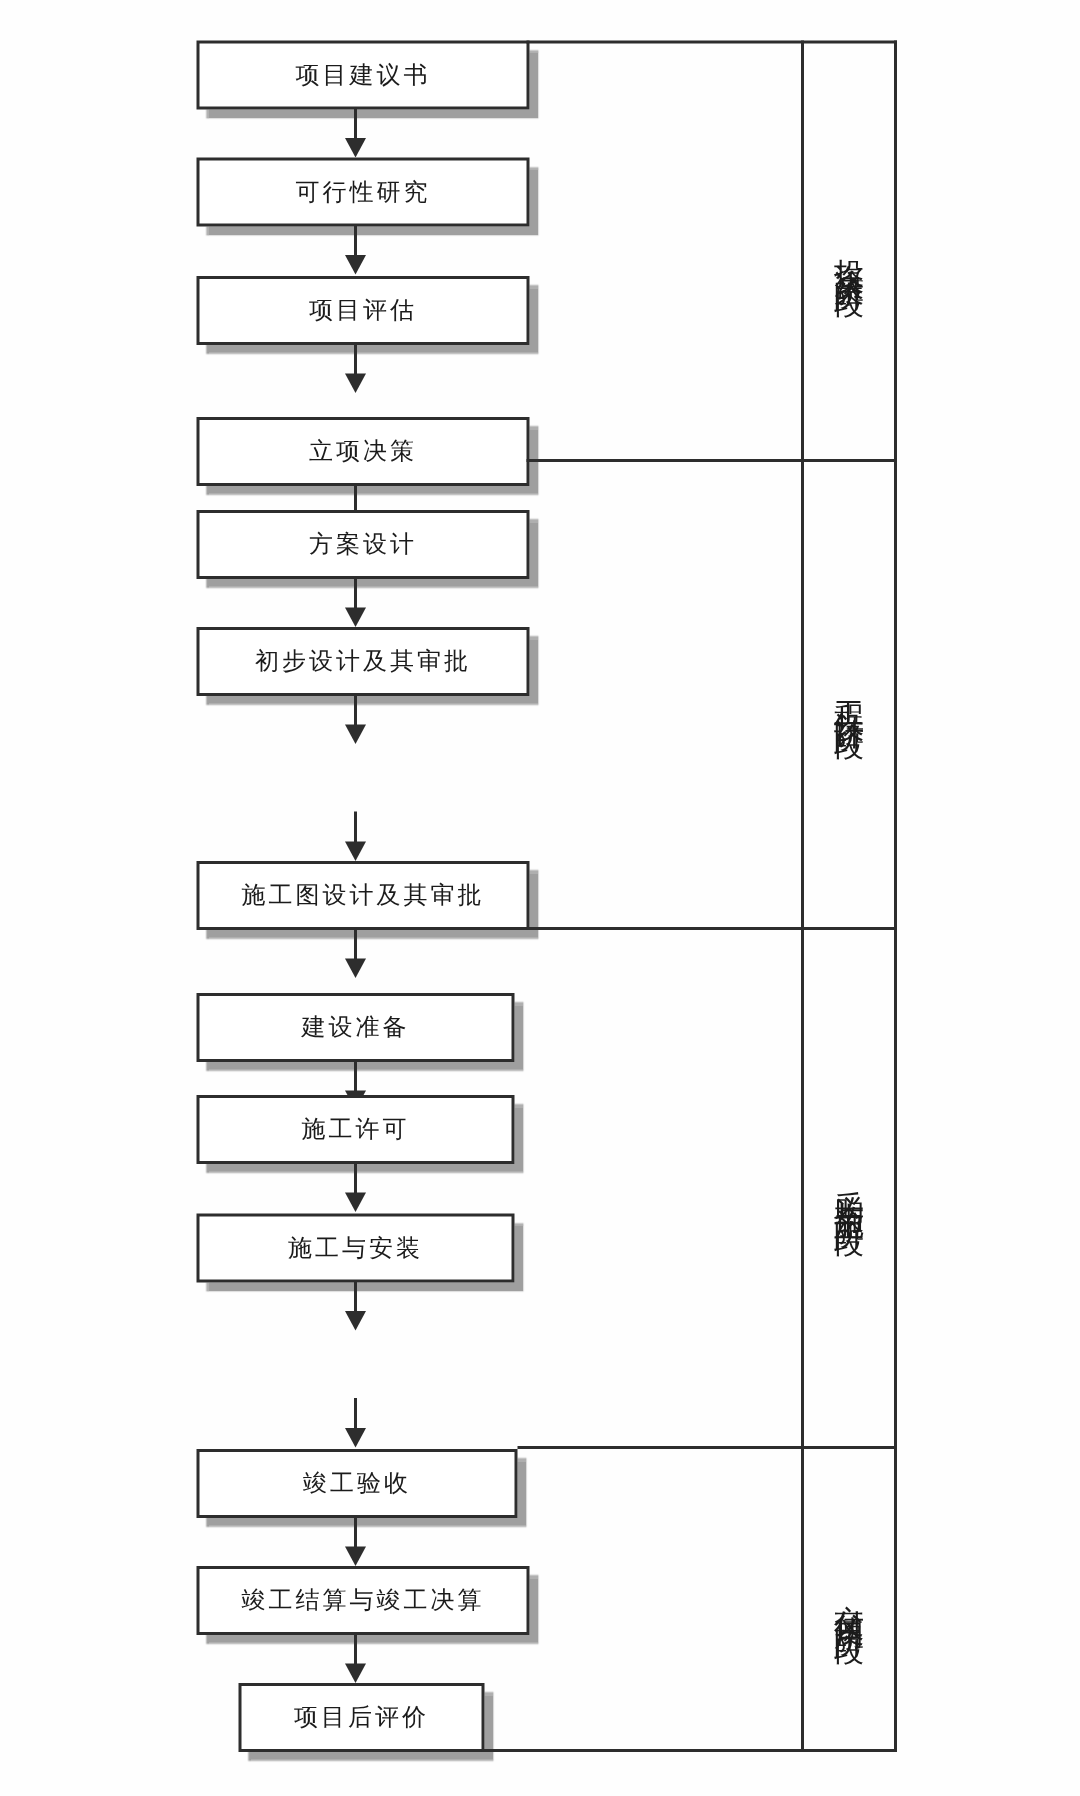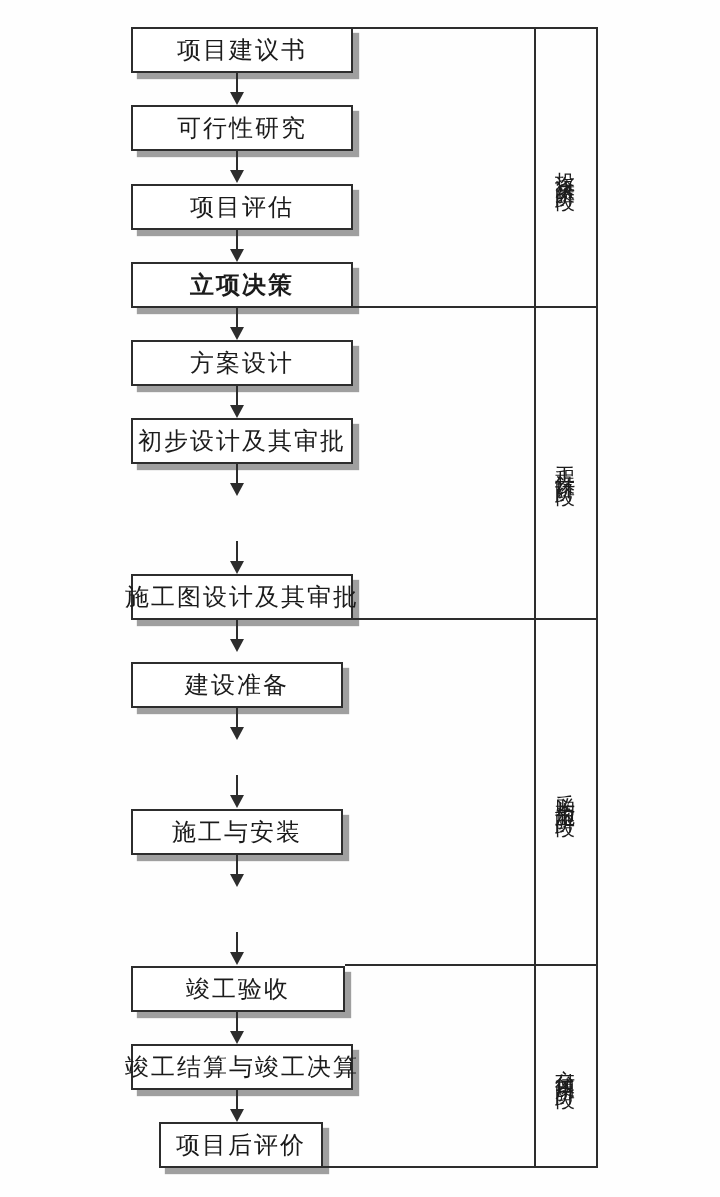--- a/index.html
+++ b/index.html
@@ -11,41 +11,41 @@
     font-family: "Liberation Serif", "DejaVu Serif", serif;
     color: #1b1b1b;
     overflow: hidden;
   }
 
   
   .step { position: absolute; left: 131px; width: 222px; height: 78px; }
   .step:nth-of-type(1)  { top: 27px; }
   .step:nth-of-type(2)  { top: 105px; }
   .step:nth-of-type(3)  { top: 184px; }
-  .step:nth-of-type(4)  { top: 262px; font-weight: bold; }
+  .step:nth-of-type(4)  { top: 278px; }
   .step:nth-of-type(5)  { top: 340px; }
   .step:nth-of-type(6)  { top: 418px; }
   .step:nth-of-type(7)  { top: 496px; }
   .step:nth-of-type(8)  { top: 574px; }
   .step:nth-of-type(9)  { top: 652px; margin-top: 10px; }
   .step:nth-of-type(10) { top: 730px; }
   .step:nth-of-type(11) { top: 809px; }
   .step:nth-of-type(12) { top: 887px; }
   .step:nth-of-type(13) { top: 966px; }
   .step:nth-of-type(14) { top: 1044px; }
   .step:nth-of-type(15) { top: 1122px; }
 
   .box {
     box-sizing: border-box;
     width: 222px; height: 46px;
     background: #ffffff;
     border: 2px solid #2d2d2d;
     box-shadow: 6px 6px 1px 0 #9f9f9f;
     display: flex; align-items: center; justify-content: center;
-    font-size: 24px;
+    font-size: 16px;
     letter-spacing: 2px;
     white-space: nowrap;
   }
   
   .step:nth-of-type(9)  .box,
   .step:nth-of-type(10) .box,
   .step:nth-of-type(11) .box,
   .step:nth-of-type(12) .box { width: 212px; }
   .step:nth-of-type(13) .box { width: 214px; justify-content: center; }
   .step:nth-of-type(15) .box { width: 164px; margin-left: 28px; }
@@ -176,20 +176,23 @@
       <div class="step">
     <div class="box">
       <span>建设准备</span>
     </div>
     <div class="arrow">
       <div class="stem"></div>
       <div class="head"></div>
     </div>
   </div>
       <div class="step">
+    <div class="box">
+      <span>施工许可</span>
+    </div>
     <div class="arrow">
       <div class="stem"></div>
       <div class="head"></div>
     </div>
   </div>
       <div class="step">
     <div class="box">
       <span>施工与安装</span>
     </div>
     <div class="arrow">

